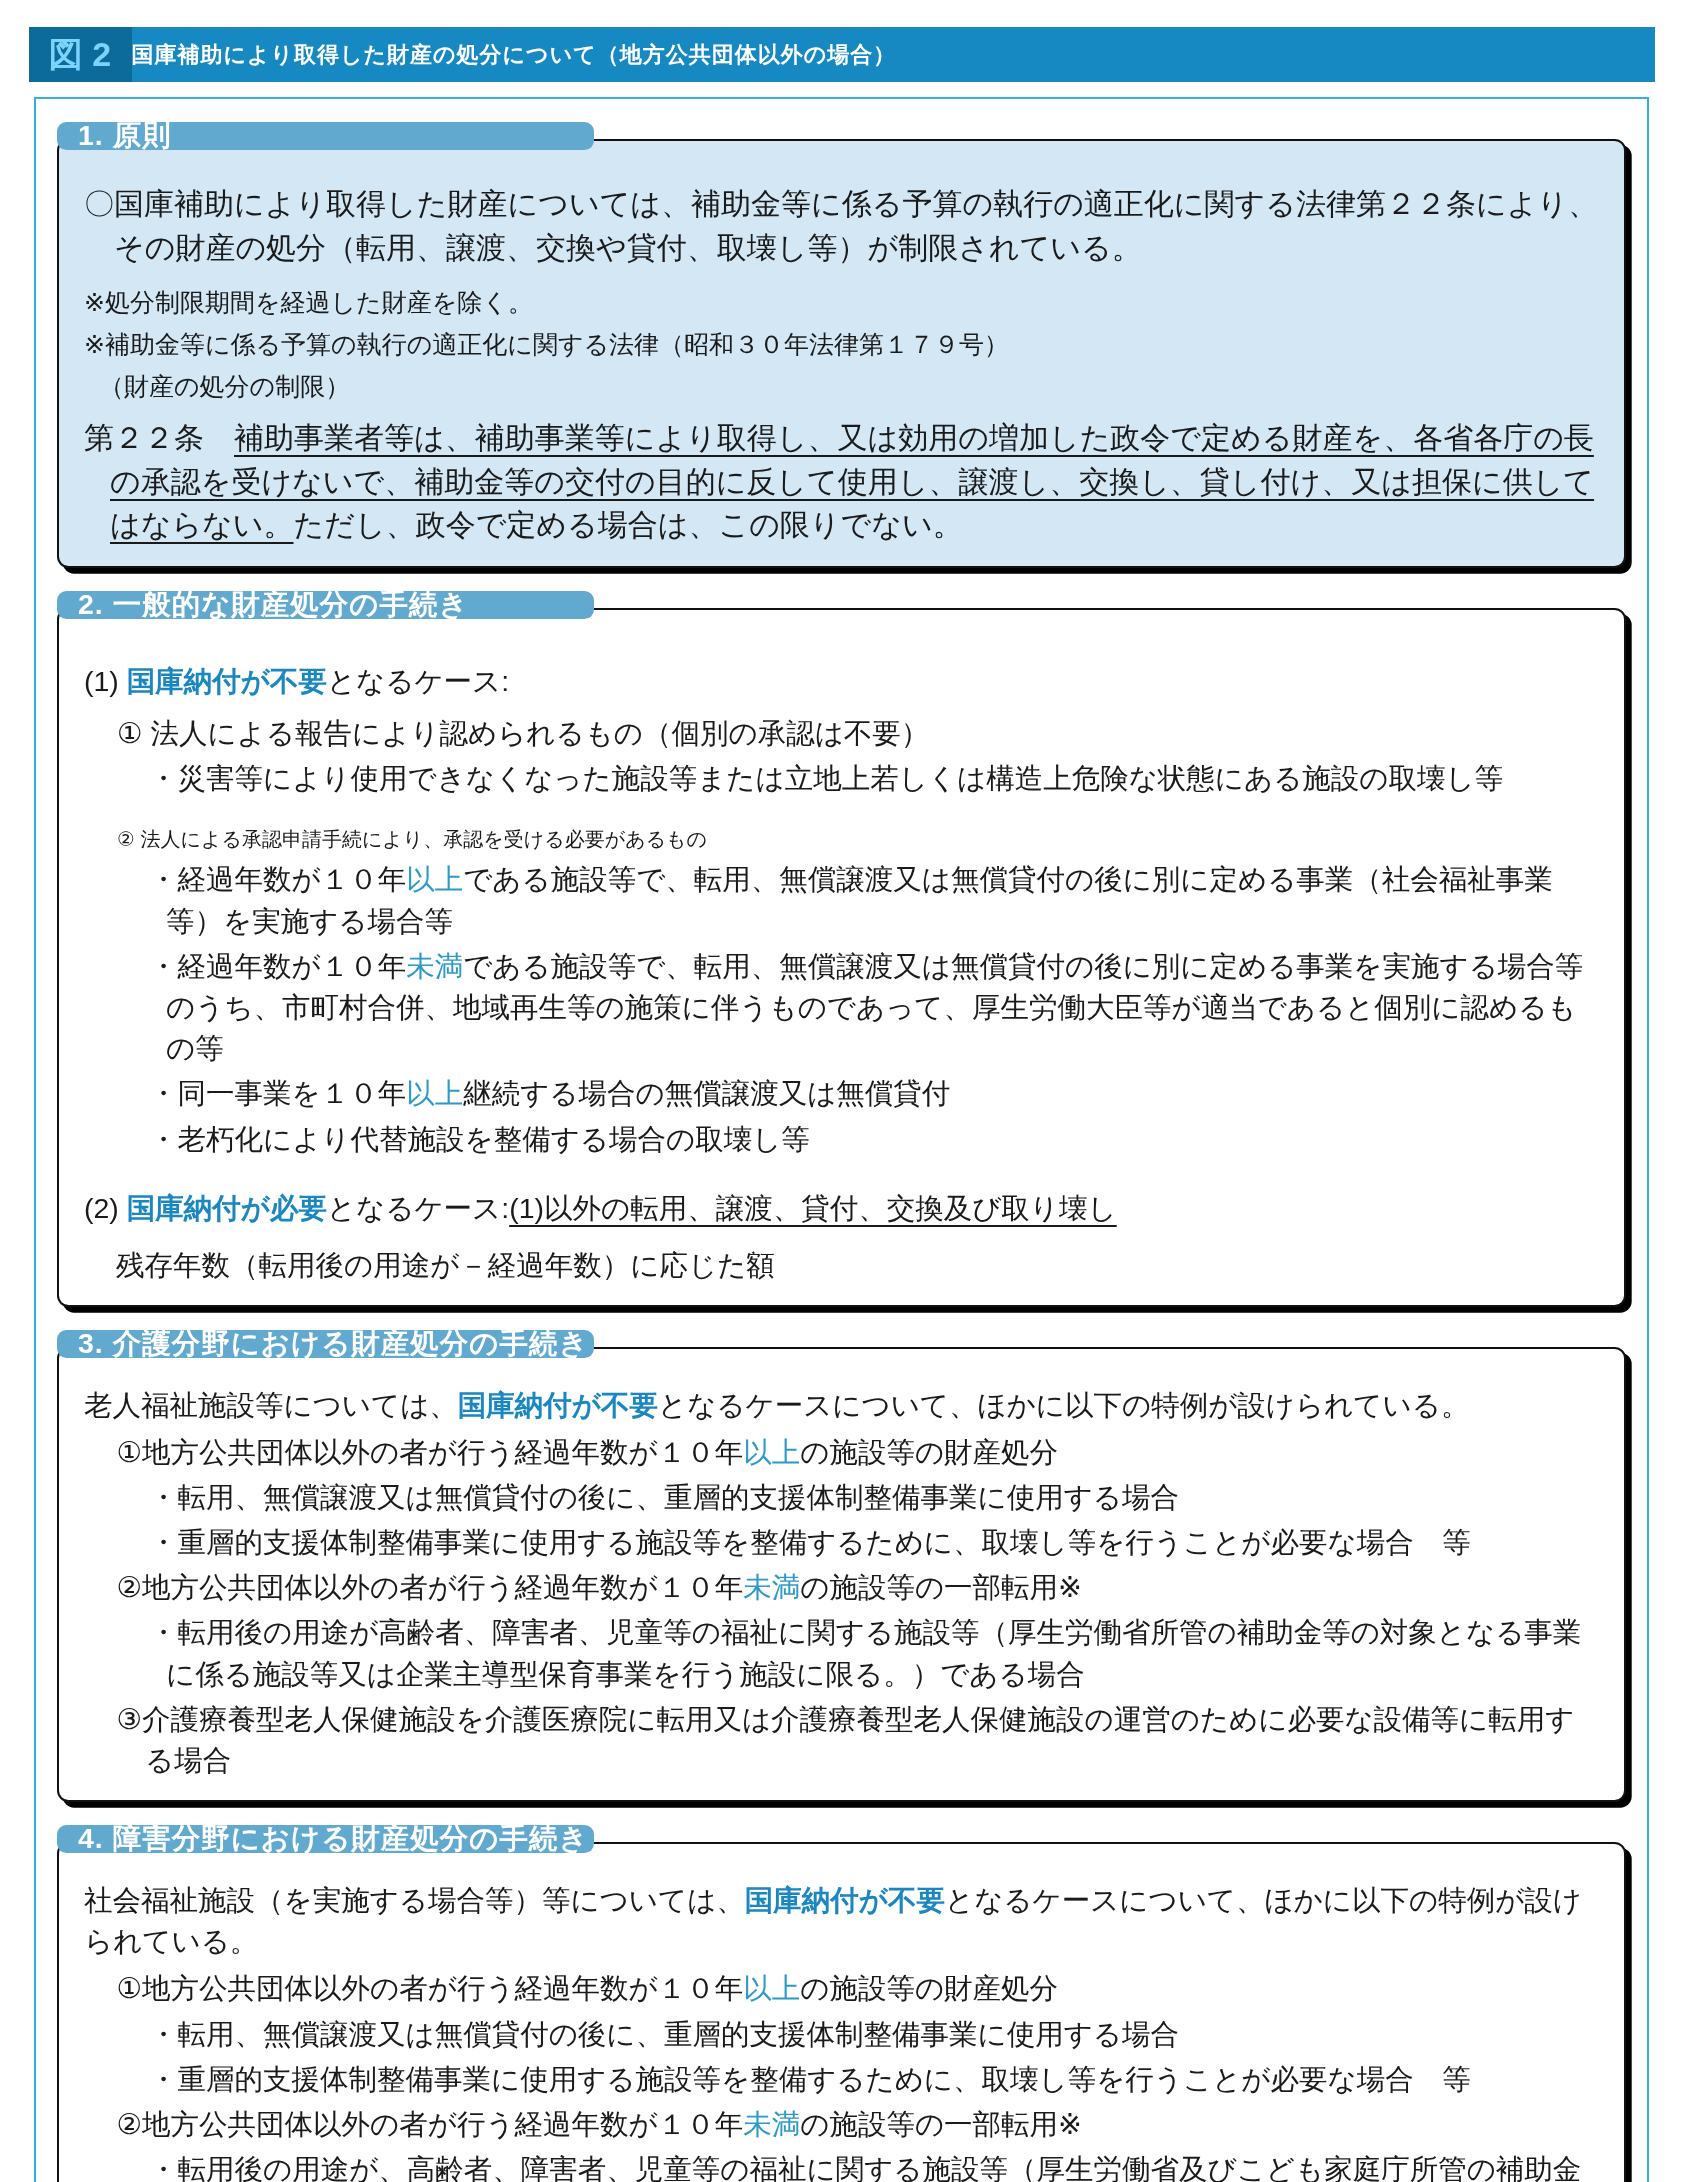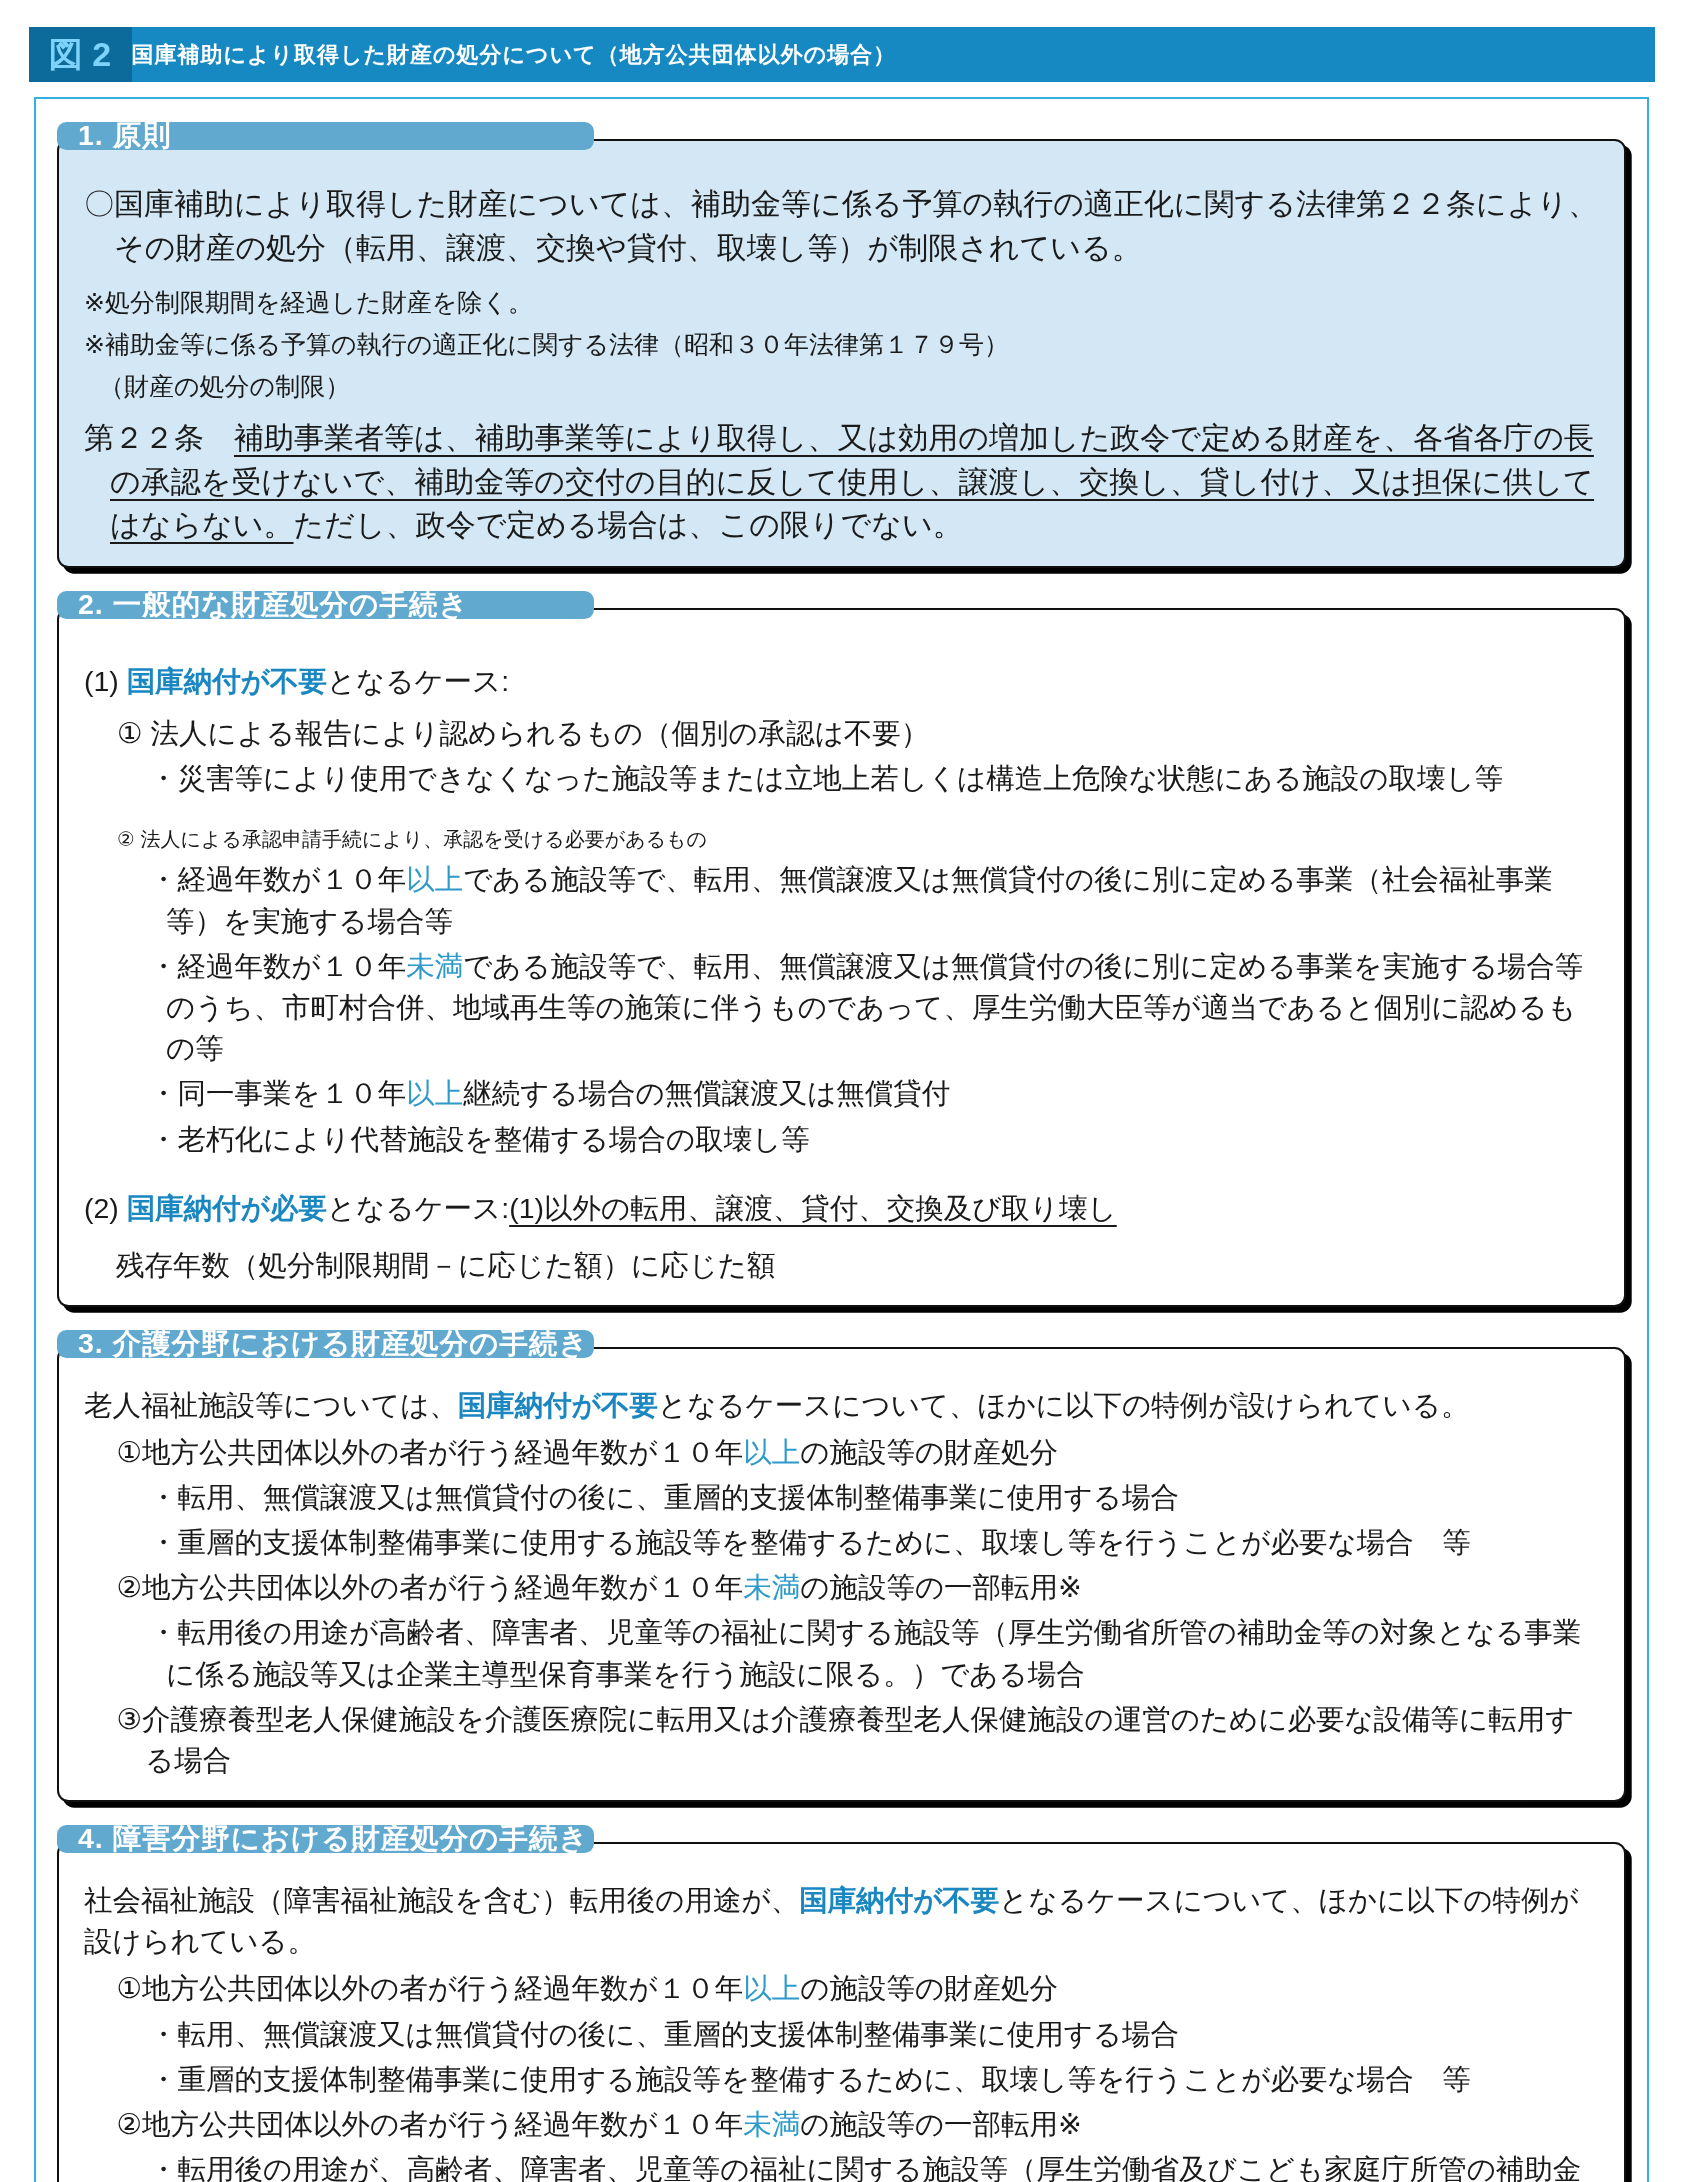--- a/index.html
+++ b/index.html
@@ -84,41 +84,41 @@
     <div class="box">
         <div class="tline" style="font-size: 28.5px; padding-left: 0px; margin-top: 19px;"><span>(1) </span><span class="em">国庫納付が不要</span><span>となるケース:</span></div>
         <div class="tline" style="font-size: 28.5px; padding-left: 67px; text-indent: -34px; margin-top: 11.4px;"><span>① 法人による報告により認められるもの（個別の承認は不要）</span></div>
         <div class="tline" style="font-size: 28.5px; padding-left: 82px; text-indent: -17px; margin-top: 3.8px;"><span>・災害等により使用できなくなった施設等または立地上若しくは構造上危険な状態にある施設の取壊し等</span></div>
         <div class="tline" style="font-size: 20px; padding-left: 67px; text-indent: -34px; margin-top: 25px;"><span>② 法人による承認申請手続により、承認を受ける必要があるもの</span></div>
         <div class="tline" style="font-size: 28.5px; padding-left: 82px; text-indent: -17px; margin-top: 5.7px;"><span>・経過年数が１０年</span><span class="hl">以上</span><span>である施設等で、転用、無償譲渡又は無償貸付の後に別に定める事業（社会福祉事業等）を実施する場合等</span></div>
         <div class="tline" style="font-size: 28.5px; padding-left: 82px; text-indent: -17px; margin-top: 3.8px;"><span>・経過年数が１０年</span><span class="hl">未満</span><span>である施設等で、転用、無償譲渡又は無償貸付の後に別に定める事業を実施する場合等のうち、市町村合併、地域再生等の施策に伴うものであって、厚生労働大臣等が適当であると個別に認めるもの等</span></div>
         <div class="tline" style="font-size: 28.5px; padding-left: 82px; text-indent: -17px; margin-top: 3.8px;"><span>・同一事業を１０年</span><span class="hl">以上</span><span>継続する場合の無償譲渡又は無償貸付</span></div>
         <div class="tline" style="font-size: 28.5px; padding-left: 82px; text-indent: -17px; margin-top: 3.8px;"><span>・老朽化により代替施設を整備する場合の取壊し等</span></div>
         <div class="tline" style="font-size: 28.5px; padding-left: 0px; margin-top: 28.5px;"><span>(2) </span><span class="em">国庫納付が必要</span><span>となるケース:</span><span class="u">(1)以外の転用、譲渡、貸付、交換及び取り壊し</span></div>
-        <div class="tline" style="font-size: 28.5px; padding-left: 32px; margin-top: 15px;"><span>残存年数（処分制限期間－に応じた額）に応じた額</span></div>
+        <div class="tline" style="font-size: 28.5px; padding-left: 32px; margin-top: 15px;"><span>残存年数（転用後の用途が－経過年数）に応じた額</span></div>
       </div>
   </div>
 
   <div class="section">
     <div class="tab">3. 介護分野における財産処分の手続き</div>
     <div class="box">
         <div class="tline" style="font-size: 28.5px; padding-left: 0px; margin-top: 3.8px;"><span>老人福祉施設等については、</span><span class="em">国庫納付が不要</span><span>となるケースについて、ほかに以下の特例が設けられている。</span></div>
         <div class="tline" style="font-size: 28.5px; padding-left: 61px; text-indent: -28.5px; margin-top: 5.7px;"><span>①地方公共団体以外の者が行う経過年数が１０年</span><span class="hl">以上</span><span>の施設等の財産処分</span></div>
         <div class="tline" style="font-size: 28.5px; padding-left: 82px; text-indent: -17px; margin-top: 3.8px;"><span>・転用、無償譲渡又は無償貸付の後に、重層的支援体制整備事業に使用する場合</span></div>
         <div class="tline" style="font-size: 28.5px; padding-left: 82px; text-indent: -17px; margin-top: 3.8px;"><span>・重層的支援体制整備事業に使用する施設等を整備するために、取壊し等を行うことが必要な場合　等</span></div>
         <div class="tline" style="font-size: 28.5px; padding-left: 61px; text-indent: -28.5px; margin-top: 3.8px;"><span>②地方公共団体以外の者が行う経過年数が１０年</span><span class="hl">未満</span><span>の施設等の一部転用※</span></div>
         <div class="tline" style="font-size: 28.5px; padding-left: 82px; text-indent: -17px; margin-top: 3.8px;"><span>・転用後の用途が高齢者、障害者、児童等の福祉に関する施設等（厚生労働省所管の補助金等の対象となる事業に係る施設等又は企業主導型保育事業を行う施設に限る。）である場合</span></div>
         <div class="tline" style="font-size: 28.5px; padding-left: 61px; text-indent: -28.5px; margin-top: 3.8px;"><span>③介護療養型老人保健施設を介護医療院に転用又は介護療養型老人保健施設の運営のために必要な設備等に転用する場合</span></div>
       </div>
   </div>
 
   <div class="section">
     <div class="tab">4. 障害分野における財産処分の手続き</div>
     <div class="box">
-        <div class="tline" style="font-size: 28.5px; padding-left: 0px; margin-top: 3.8px;"><span>社会福祉施設（障害福祉施設を含む）転用後の用途が、</span><span class="em">国庫納付が不要</span><span>となるケースについて、ほかに以下の特例が設けられている。</span></div>
+        <div class="tline" style="font-size: 28.5px; padding-left: 0px; margin-top: 3.8px;"><span>社会福祉施設（を実施する場合等）等については、</span><span class="em">国庫納付が不要</span><span>となるケースについて、ほかに以下の特例が設けられている。</span></div>
         <div class="tline" style="font-size: 28.5px; padding-left: 61px; text-indent: -28.5px; margin-top: 5.7px;"><span>①地方公共団体以外の者が行う経過年数が１０年</span><span class="hl">以上</span><span>の施設等の財産処分</span></div>
         <div class="tline" style="font-size: 28.5px; padding-left: 82px; text-indent: -17px; margin-top: 3.8px;"><span>・転用、無償譲渡又は無償貸付の後に、重層的支援体制整備事業に使用する場合</span></div>
         <div class="tline" style="font-size: 28.5px; padding-left: 82px; text-indent: -17px; margin-top: 3.8px;"><span>・重層的支援体制整備事業に使用する施設等を整備するために、取壊し等を行うことが必要な場合　等</span></div>
         <div class="tline" style="font-size: 28.5px; padding-left: 61px; text-indent: -28.5px; margin-top: 3.8px;"><span>②地方公共団体以外の者が行う経過年数が１０年</span><span class="hl">未満</span><span>の施設等の一部転用※</span></div>
         <div class="tline" style="font-size: 28.5px; padding-left: 82px; text-indent: -17px; margin-top: 3.8px;"><span>・転用後の用途が、高齢者、障害者、児童等の福祉に関する施設等（厚生労働省及びこども家庭庁所管の補助金等の対象となる事業に係る施設に限る。）である場合等</span></div>
       </div>
   </div>
 
 </div>
 

